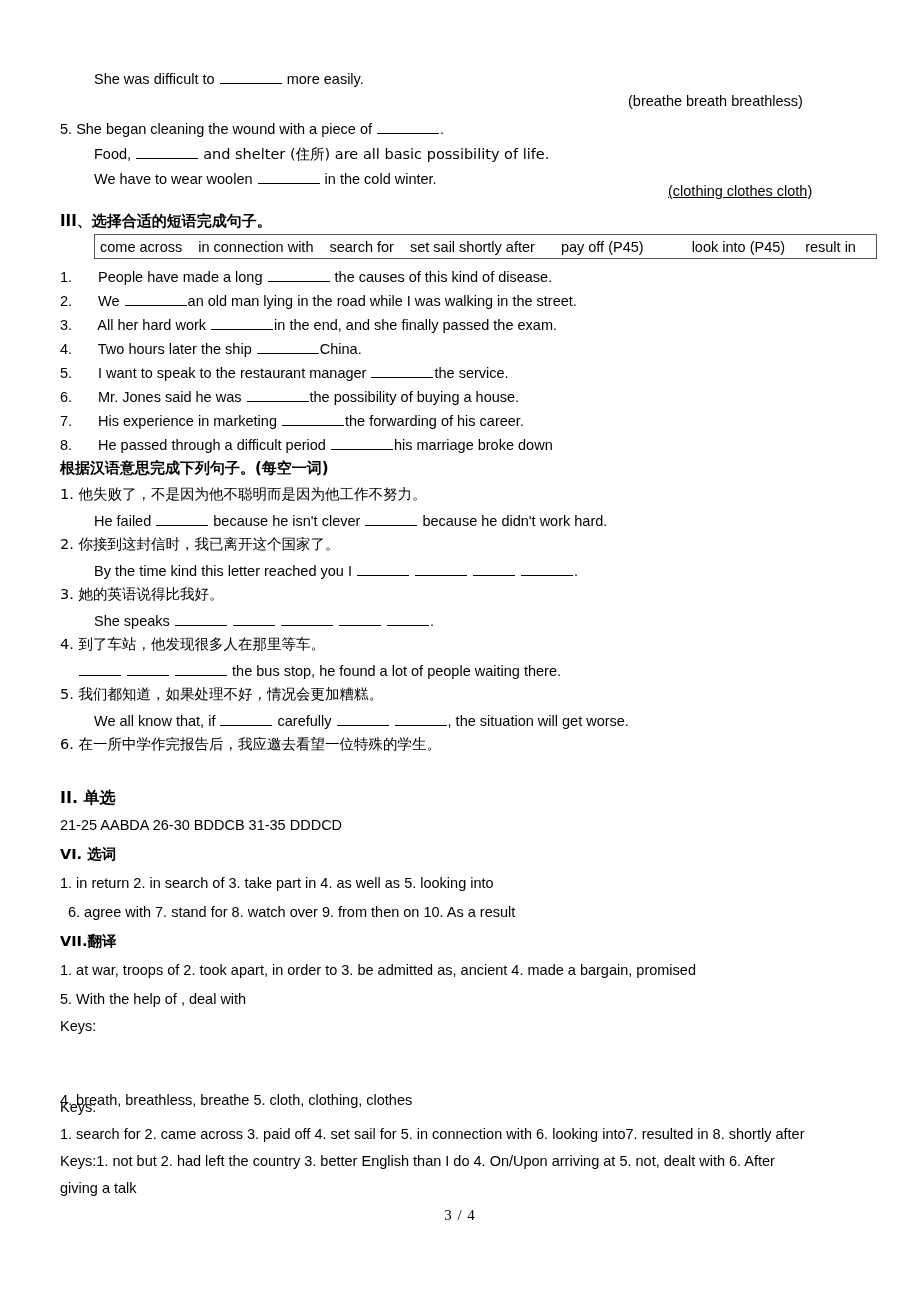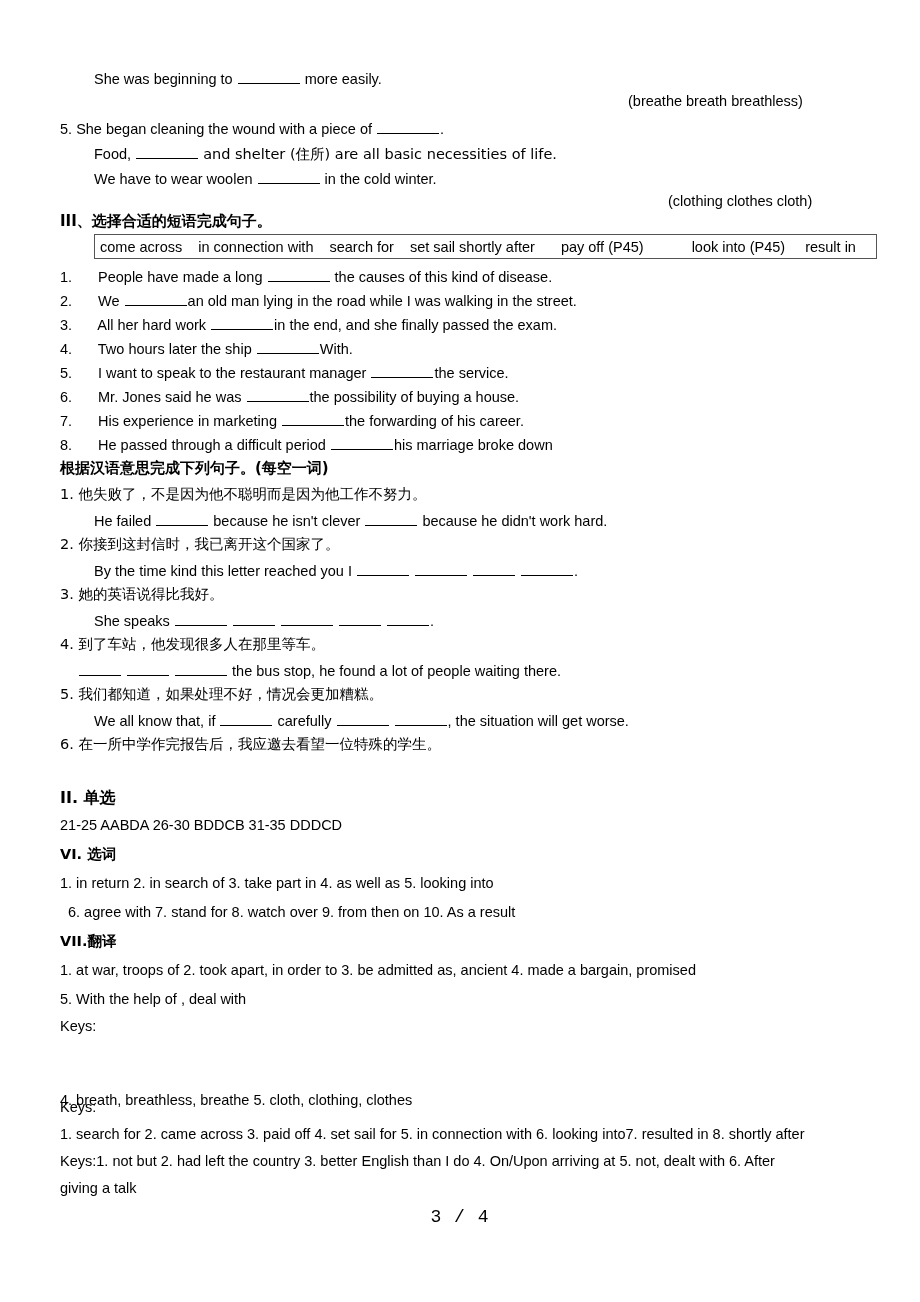--- a/index.html
+++ b/index.html
@@ -67,63 +67,63 @@
     gap: 0;
   }
   .phrase-inner > span { display: inline-block; }
 
   .footer {
     position: absolute;
     left: 0;
     top: 1207px;
     width: 920px;
     text-align: center;
-    font-family: Liberation Mono, monospace;
-    font-size: 18px;
+    font-family: Liberation Serif, serif;
+    font-size: 15px;
     letter-spacing: 1px;
   }
   .num-col {
     position: absolute;
     left: 60px;
   }
   .ind1 { left: 78px; }
   .ind2 { left: 94px; }
 </style>
 </head>
 <body>
 
 <div class="page">
 
   <div class="line ind2" style="top:70px;">
-    <span>She was beginning to</span>
+    <span>She was difficult to</span>
     <span class="blank b-long"></span>
     <span>more easily.</span>
   </div>
 
   <div class="line" style="left:628px; top:94px;">(breathe     breath     breathless)</div>
 
   <div class="line num-col" style="top:120px;">
     <span>5.</span>
     <span>She began cleaning the wound with a piece of</span>
     <span class="blank b-long"></span><span>.</span>
   </div>
 
   <div class="line ind2" style="top:145px;">
     <span>Food,</span>
     <span class="blank b-long"></span>
-    <span class="cjk">and shelter (住所) are all basic necessities of life.</span>
+    <span class="cjk">and shelter (住所) are all basic possibility of life.</span>
   </div>
 
   <div class="line ind2" style="top:170px;">
     <span>We have to wear woolen</span>
     <span class="blank b-long"></span>
     <span>in the cold winter.</span>
   </div>
 
-  <div class="line" style="left:668px; top:194px;">(clothing   clothes   cloth)</div>
+  <div class="line" style="left:668px; top:184px;text-decoration:underline;">(clothing   clothes   cloth)</div>
 
   <div class="line bold cjk" style="left:60px; top:214px; font-size:15px;">III、选择合适的短语完成句子。</div>
 
   <div class="phrase-box">
     <div class="phrase-inner">
       <span class="ph" style="margin-right:16px;">come across</span>
       <span class="ph" style="margin-right:16px;">in connection with</span>
       <span class="ph" style="margin-right:16px;">search for</span>
       <span class="ph" style="margin-right:26px;">set sail shortly after</span>
       <span class="ph" style="margin-right:16px;">pay off (P45)</span>
@@ -147,21 +147,21 @@
 
   <div class="line" style="left:60px; top:316px;">
     <span style="display:inline-block;width:34px;">3.</span>
     <span>All her hard work</span>
     <span class="blank b-long"></span><span>in the end, and she finally passed the exam.</span>
   </div>
 
   <div class="line" style="left:60px; top:340px;">
     <span style="display:inline-block;width:34px;">4.</span>
     <span>Two hours later the ship</span>
-    <span class="blank b-long"></span><span>With.</span>
+    <span class="blank b-long"></span><span>China.</span>
   </div>
 
   <div class="line" style="left:60px; top:364px;">
     <span style="display:inline-block;width:34px;">5.</span>
     <span>I want to speak to the restaurant manager</span>
     <span class="blank b-long"></span><span>the service.</span>
   </div>
 
   <div class="line" style="left:60px; top:388px;">
     <span style="display:inline-block;width:34px;">6.</span>

